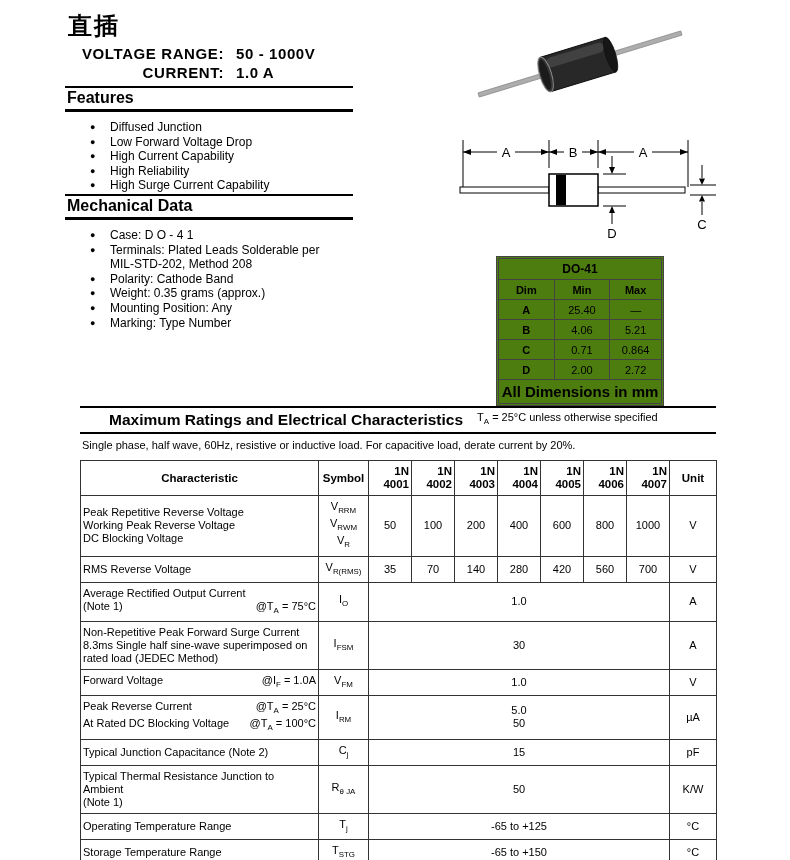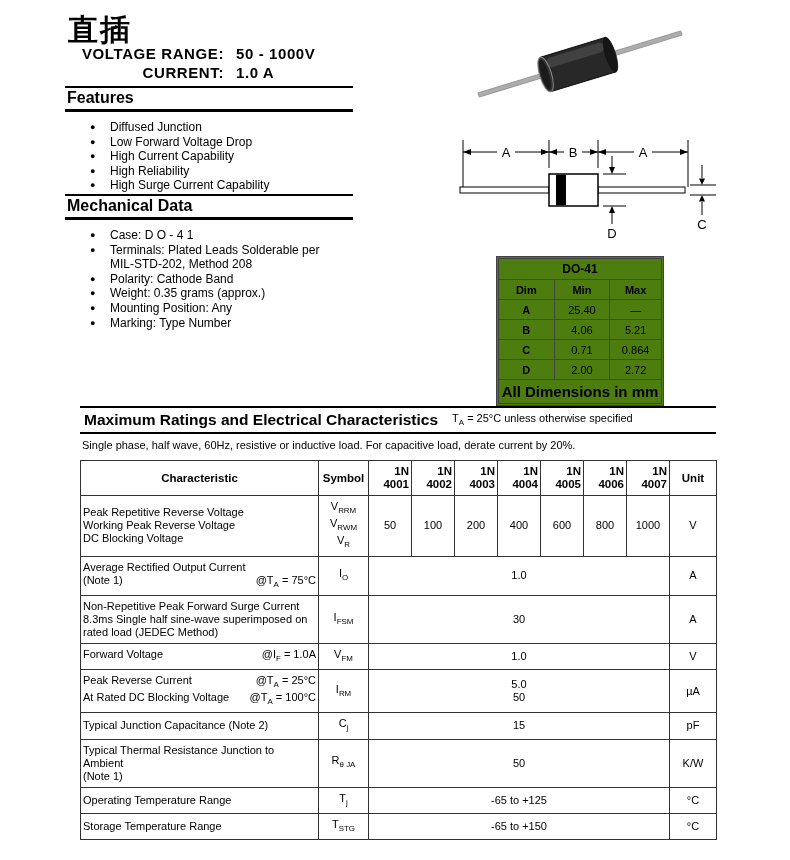--- a/index.html
+++ b/index.html
@@ -5,21 +5,21 @@
   * { margin:0; padding:0; box-sizing:border-box; }
   html,body { background:#fff; }
   body {
     width:790px; height:860px; position:relative;
     font-family:"Liberation Sans", sans-serif; color:#000;
     -webkit-font-smoothing:antialiased;
   }
   .page { position:absolute; inset:0; overflow:hidden; }
 
   
-  .title-cjk { position:absolute; left:68px; top:10px; font-size:30px; font-weight:bold; letter-spacing:2px;text-align:center; }
+  .title-cjk { position:absolute; left:68px; top:10px; font-size:24px; font-weight:bold; letter-spacing:2px;text-align:center; }
   .speclines { position:absolute; left:78px; top:44px; font-size:15px; font-weight:bold; }
   .specline { display:flex; line-height:19px; letter-spacing:0.6px; }
   .specline .lbl { width:146px; text-align:right; }
   .specline .val { margin-left:12px; }
 
   
   .section { position:absolute; left:65px; width:288px; }
   .section.features { top:86px; }
   .section.mechanical { top:194px; }
   .sec-head {
@@ -42,21 +42,21 @@
   table.do41 th, table.do41 td { border:1px solid #444; text-align:center; padding:3px 2px; height:20px; }
   table.do41 .t { font-weight:bold; font-size:12px; }
   table.do41 thead th { font-weight:bold; }
   table.do41 td.dim { font-weight:bold; }
   table.do41 tfoot td { font-weight:bold; font-size:15px; }
   table.do41 col.c1 { width:56px; } table.do41 col.c2 { width:56px; } table.do41 col.c3 { width:52px; }
 
   
   .ratings { position:absolute; left:80px; top:406px; width:636px; }
   .rat-toprule { border-top:2.5px solid #000; }
-  .rat-headline { display:flex; align-items:center; padding:3px 2px 3px 4px; }
+  .rat-headline { display:flex; align-items:flex-start; padding:3px 2px 3px 4px;margin-left:25px; }
   .rat-headline h2 { font-size:15.5px; font-weight:bold; }
   .rat-headline .cond { font-size:11px; margin-left:14px; }
   .rat-botrule { border-top:2px solid #000; }
   .rat-sub { font-size:11px; margin-top:5px; padding-left:2px; }
 
   table.ratings-tbl { border-collapse:collapse; table-layout:fixed; width:636px; margin-top:9px;
     font-size:11px; line-height:13px; }
   table.ratings-tbl th, table.ratings-tbl td { border:1px solid #333; vertical-align:middle; }
   table.ratings-tbl th { font-weight:bold; padding:4px 2px; font-size:11.5px; }
   th.c-char { width:238px; } th.c-sym { width:50px; } th.c-part { width:43px;text-align:right; } th.c-unit { width:47px; }
@@ -309,20 +309,38 @@
             <td class="val">200</td>
             <td class="val">400</td>
             <td class="val">600</td>
             <td class="val">800</td>
             <td class="val">1000</td>
             <td class="unit">V</td>
           </tr>
           <tr>
             <td class="char">
               <div class="char-line">
+                <span>RMS Reverse Voltage</span>
+              </div>
+            </td>
+            <td class="sym">
+              <div>V<sub>R(RMS)</sub></div>
+            </td>
+            <td class="val">35</td>
+            <td class="val">70</td>
+            <td class="val">140</td>
+            <td class="val">280</td>
+            <td class="val">420</td>
+            <td class="val">560</td>
+            <td class="val">700</td>
+            <td class="unit">V</td>
+          </tr>
+          <tr>
+            <td class="char">
+              <div class="char-line">
                 <span>Average Rectified Output Current</span>
               </div>
               <div class="char-line">
                 <span>(Note 1)</span>
                 <span class="cond">@T<sub>A</sub> = 75°C</span>
               </div>
             </td>
             <td class="sym">
               <div>I<sub>O</sub></div>
             </td>

